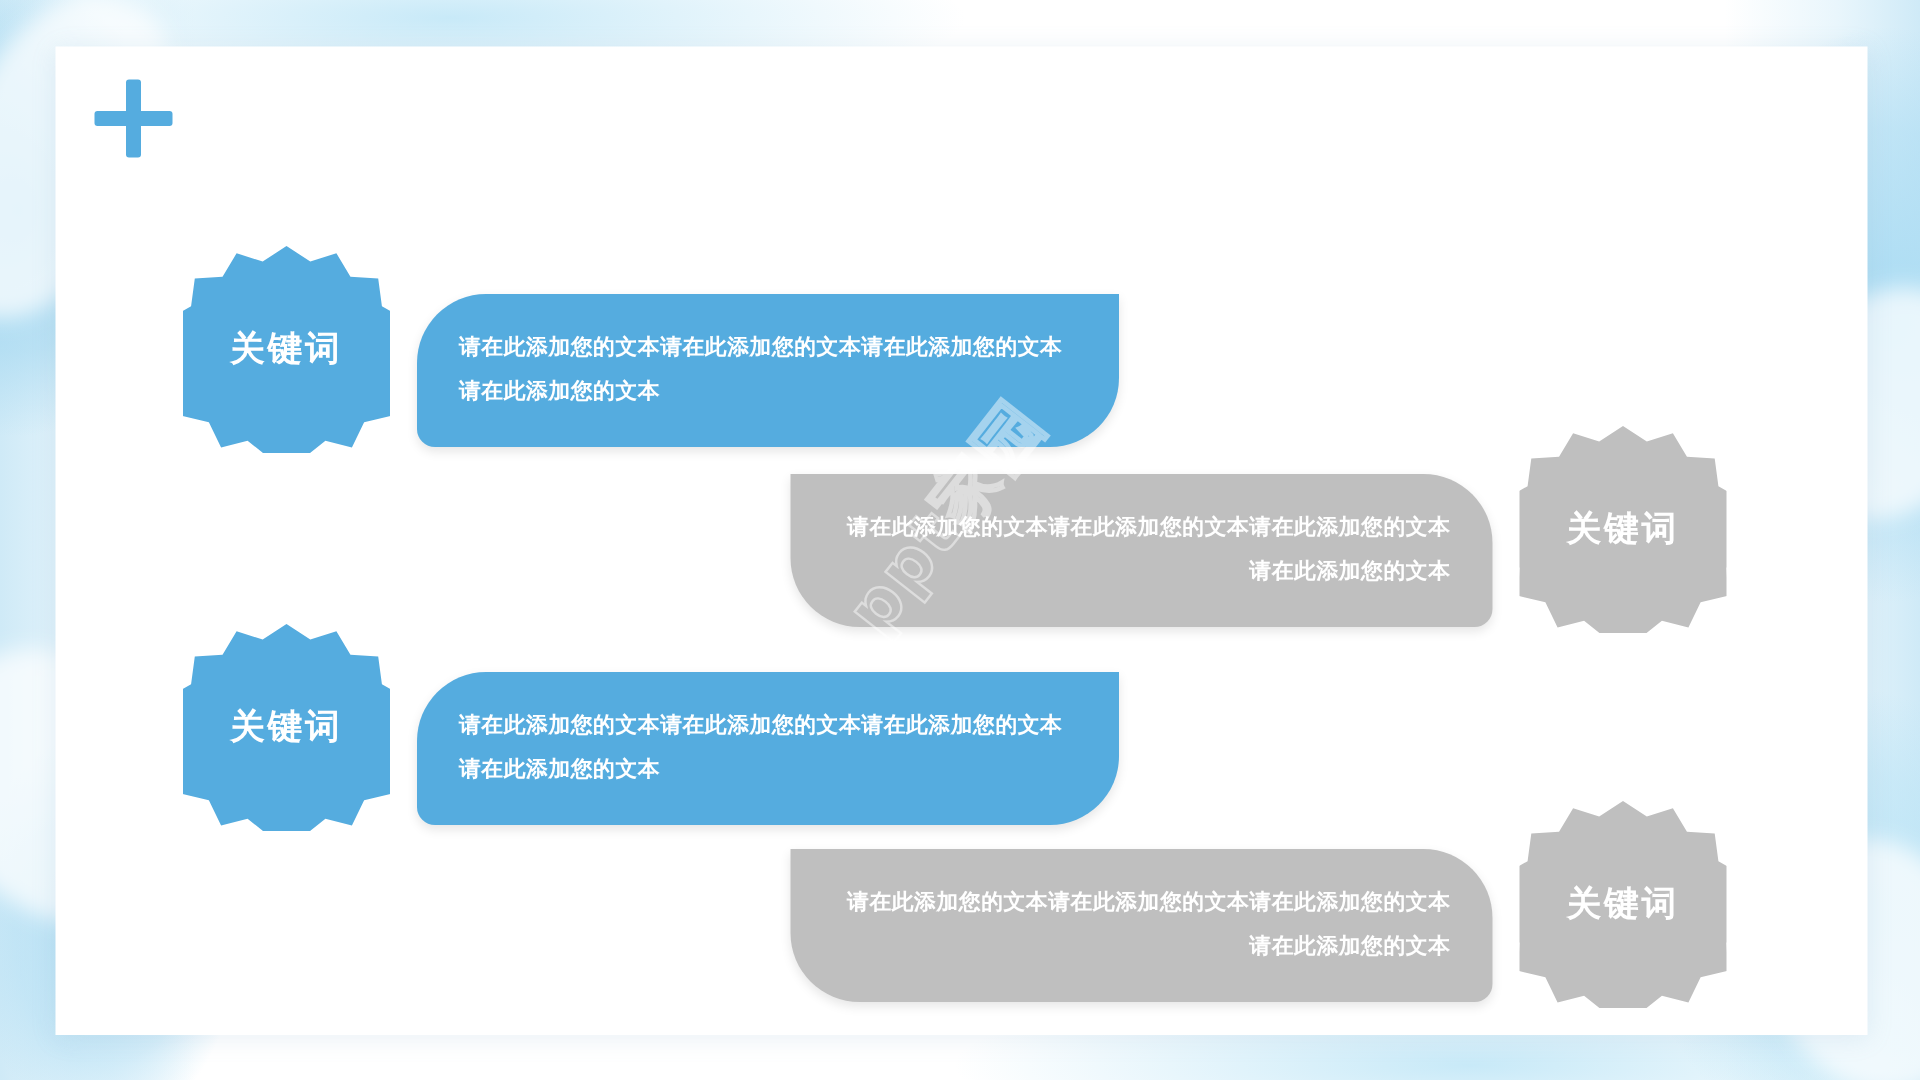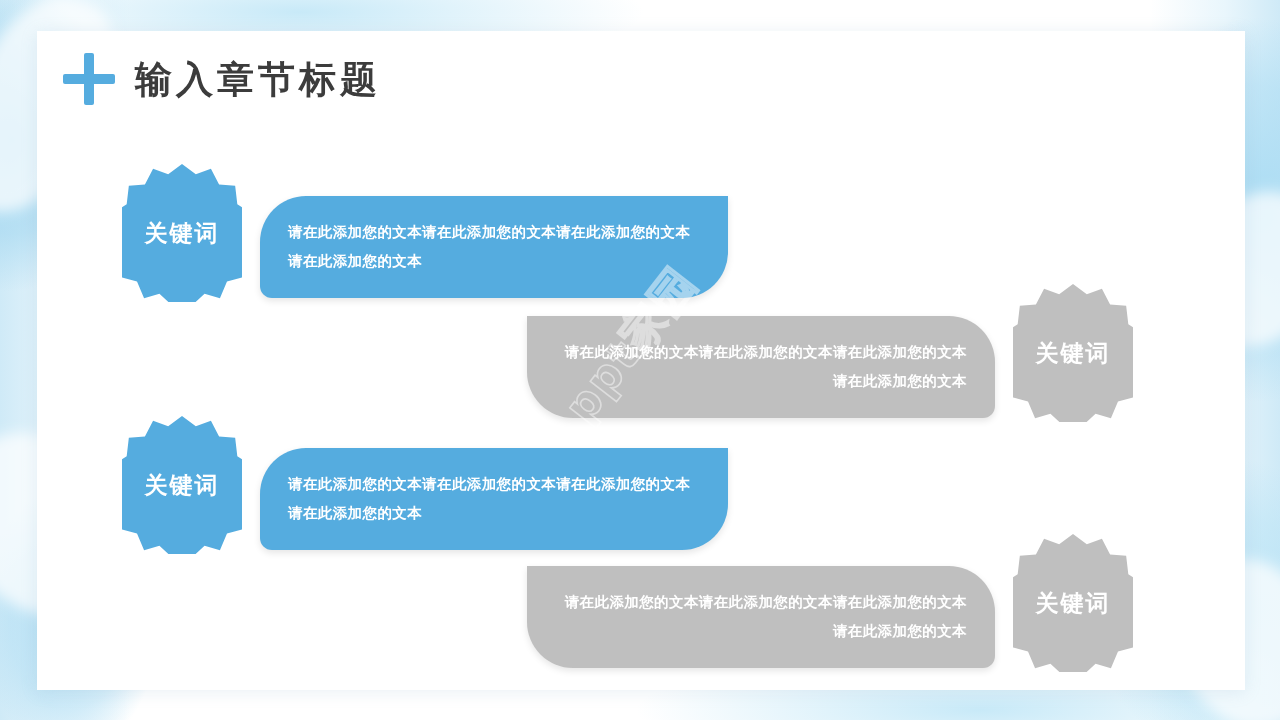--- a/index.html
+++ b/index.html
@@ -100,21 +100,21 @@
   .row.right { left: 490px; }
 
   .row.r0 { top: 133px; }
   .row.r1 { top: 253px; }
   .row.r2 { top: 385px; }
   .row.r3 { top: 503px; }
 
   
   .badge {
     position: relative;
-    width: 120px;
+    width: 138px;
     height: 138px;
     flex: none;
     display: flex;
     align-items: center;
     justify-content: center;
     clip-path: polygon(
       50% 0%,   61.5% 7.5%, 74.1% 3.5%, 80.9% 14.8%,
       94.3% 15.7%, 96.1% 29.1%, 107.8% 35.7%, 103% 48.2%,
       110% 59.8%, 100% 68.5%, 100.7% 82%, 87.5% 85.2%,
       81.6% 97.3%, 68.8% 94.1%, 58.2% 102.5%, 50% 118%,
@@ -200,21 +200,20 @@
     <div class="bg-sweep s1"></div>
     <div class="bg-sweep s2"></div>
     <div class="bg-sweep s3"></div>
     <div class="bg-sweep s4"></div>
   </div>
 
   <div class="card">
 
     <div class="slide-header">
       <span class="plus-icon"></span>
-      <span class="slide-title">输入章节标题</span>
     </div>
 
     <div class="rows">
 
       <div class="row left r0">
         <div class="badge blue">
           <span class="badge-label">关键词</span>
         </div>
         <div class="panel blue">
           <span class="panel-text">请在此添加您的文本请在此添加您的文本请在此添加您的文本请在此添加您的文本</span>

